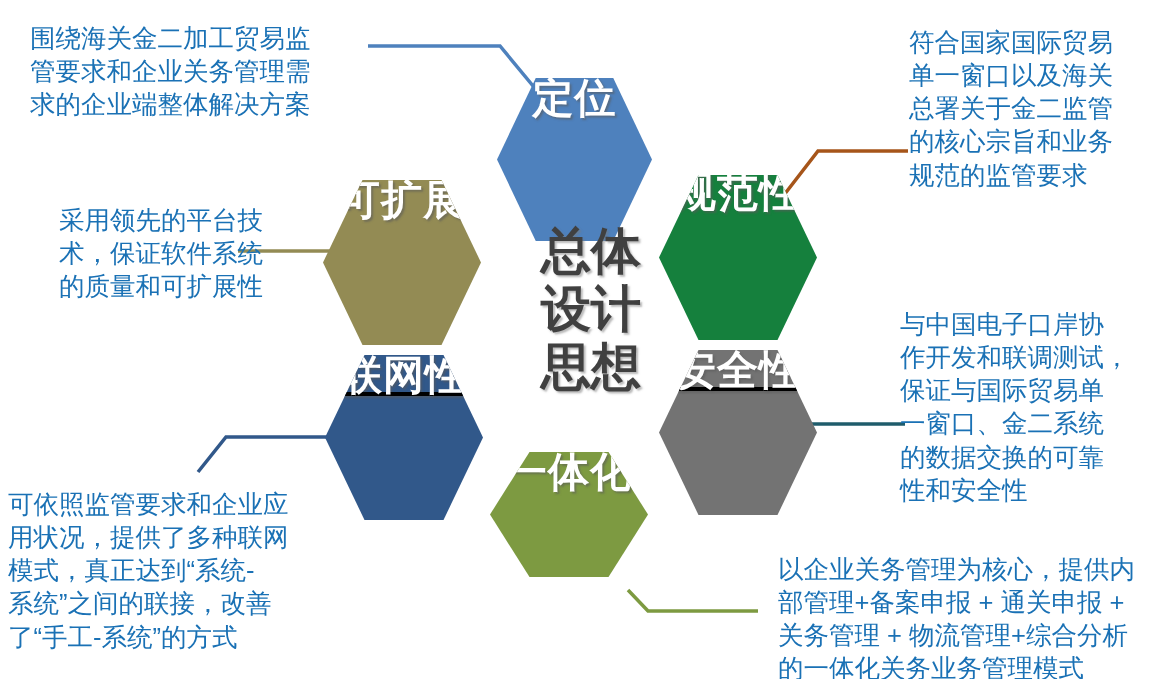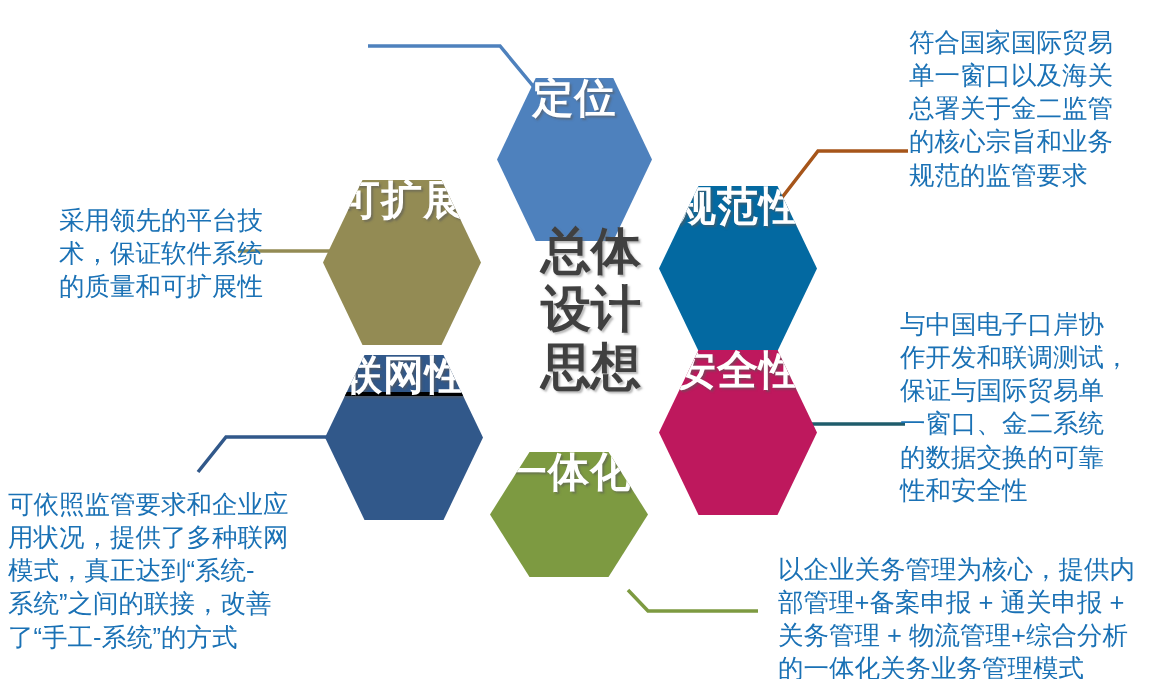--- a/index.html
+++ b/index.html
@@ -79,40 +79,43 @@
   </svg>
 
   <div class="hex" style="left:497px; top:78px; width:155px; height:163px; background:#4e81bd;">
     <span class="hex-label">定位</span>
   </div>
 
   <div class="hex" style="left:323px; top:180px; width:158px; height:165px; background:#938b54;">
     <span class="hex-label">可扩展</span>
   </div>
 
-  <div class="hex" style="left:659px; top:186px; width:158px; height:165px; background:#0369a1;">
+  <div class="hex" style="left:659px; top:175px; width:158px; height:165px; background:#15803d;font-family:Liberation Mono, monospace;">
     <span class="hex-label">规范性</span>
   </div>
 
   <div class="hex" style="left:325px; top:355px; width:158px; height:165px; background:#31588a;text-decoration:underline;">
     <span class="hex-label">联网性</span>
   </div>
 
-  <div class="hex" style="left:659px; top:350px; width:158px; height:165px; background:#be185d;">
+  <div class="hex" style="left:659px; top:350px; width:158px; height:165px; background:#737373;text-decoration:underline;">
     <span class="hex-label">安全性</span>
   </div>
 
   <div class="hex" style="left:490px; top:452px; width:158px; height:125px; background:#7d9a41;">
     <span class="hex-label">一体化</span>
   </div>
 
   <div id="center-title">总体
 设计
 思想</div>
 
+  <div class="note" style="left:30px; top:22px; width:335px;">围绕海关金二加工贸易监
+管要求和企业关务管理需
+求的企业端整体解决方案</div>
 
   <div class="note" style="left:909px; top:26px; width:255px;">符合国家国际贸易
 单一窗口以及海关
 总署关于金二监管
 的核心宗旨和业务
 规范的监管要求</div>
 
   <div class="note" style="left:8px; top:204px; width:255px;text-align:right;">采用领先的平台技
 术，保证软件系统
 的质量和可扩展性</div>

